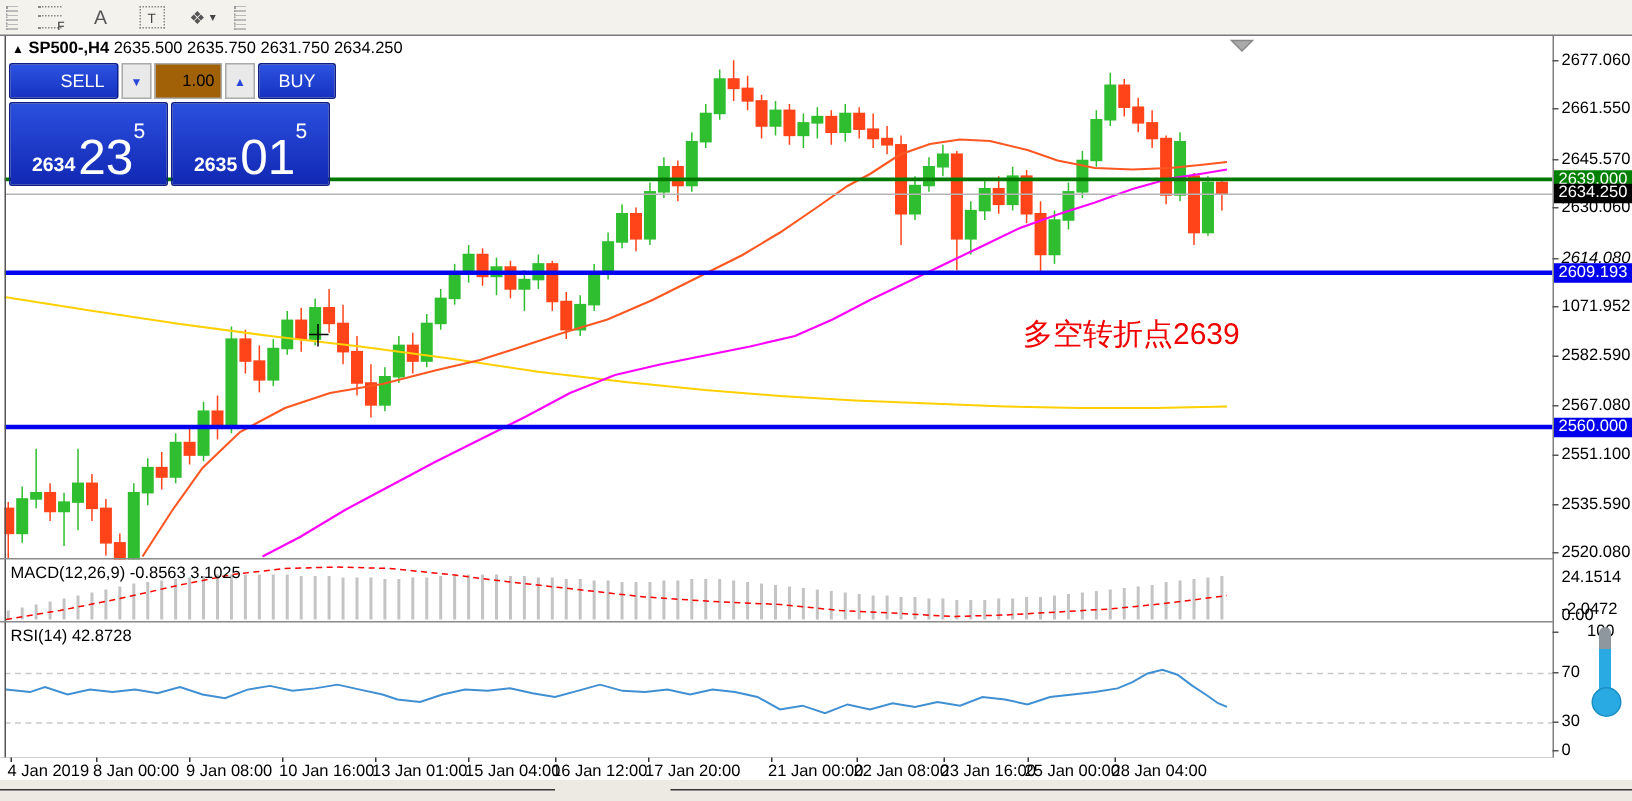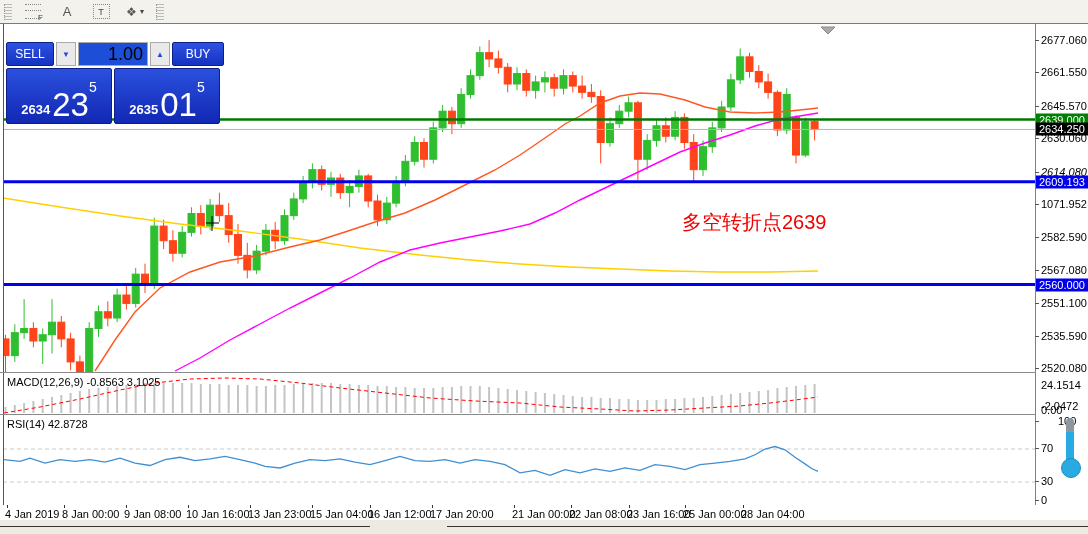--- a/index.html
+++ b/index.html
@@ -25,24 +25,24 @@
   .sep{position:absolute;left:0;width:1036px;height:1px;background:#8a8a8a;}
   svg{position:absolute;display:block;}
   .symbol-line{position:absolute;left:8px;top:2px;font-size:11px;color:#000;white-space:nowrap;}
   .symbol-line .tri{font-size:8px;margin-right:3px;}
   .symbol-line b{font-weight:bold;}
   
   .trade-panel{position:absolute;left:6px;top:18px;width:218px;}
   .tp-row1{display:flex;height:24px;gap:2px;}
   .btn-blue{background:linear-gradient(#2d53e2,#1632c0);color:#fff;border:1px solid #0d1f86;border-radius:2px;
             display:flex;align-items:center;justify-content:center;font-size:12px;}
-  .sell-btn{width:46px;}
+  .sell-btn{width:46px;padding-left:25px;}
   .buy-btn{width:50px;}
   .spin-btn{width:18px;background:#e9e9e9;border:1px solid #aaa;color:#2a48d8;font-size:8px;display:flex;align-items:center;justify-content:center;}
-  .vol-field{flex:1;border:1px solid #aaa;background:#1d4ed8;font-size:18px;display:flex;align-items:center;justify-content:flex-end;padding-right:4px;color:#000;}
+  .vol-field{flex:1;border:1px solid #aaa;background:#a16207;font-size:11px;display:flex;align-items:center;justify-content:flex-end;padding-right:4px;color:#000;}
   .tp-row2{display:flex;gap:2px;margin-top:2px;}
   .price-panel{width:106px;height:56px;background:linear-gradient(#2b50de,#1128b4);border:1px solid #0d1f86;border-radius:2px;
                color:#fff;display:flex;align-items:flex-end;justify-content:center;padding-bottom:3px;box-sizing:border-box;}
   .pp-small{font-size:13px;font-weight:bold;margin-right:2px;line-height:20px;}
   .pp-big{font-size:33px;font-weight:400;line-height:30px;}
   .pp-sup{font-size:14px;line-height:36px;vertical-align:top;align-self:flex-start;}
   
   .axlab{position:absolute;left:1041px;font-size:11px;color:#000;transform:translateY(-50%);white-space:nowrap;}
   .axtick{position:absolute;left:1035px;width:4px;height:1px;background:#555;}
   .ptag{position:absolute;left:1036px;height:13px;min-width:50px;color:#fff;font-size:11px;line-height:13px;
@@ -371,20 +371,23 @@
         <line x1="0" y1="67" x2="1032" y2="67" stroke="#c9c9c9" stroke-width="1" stroke-dasharray="4 3"></line>
         <polyline points="1,44.72500000000002 17,46.375 27,43.07499999999999 42,48.02499999999998 57,44.72500000000002 72,46.375 87,44.72500000000002 102,47.19999999999999 117,43.07499999999999 132,48.02499999999998 147,50.5 162,44.72500000000002 177,42.25 192,45.55000000000001 207,43.89999999999998 222,41.42500000000001 237,44.72500000000002 252,48.02499999999998 262,51.32499999999999 277,52.97500000000002 292,48.02499999999998 307,44.72500000000002 322,45.55000000000001 337,43.89999999999998 352,47.19999999999999 367,49.67500000000001 382,45.55000000000001 397,41.42500000000001 412,45.55000000000001 427,46.375 442,44.72500000000002 457,48.02499999999998 472,44.72500000000002 487,46.375 502,49.67500000000001 517,57.92500000000001 532,55.44999999999999 547,60.39999999999998 562,54.625 577,57.92500000000001 592,53.80000000000001 607,56.27499999999998 622,52.97500000000002 637,55.44999999999999 652,49.67500000000001 667,51.32499999999999 682,54.625 697,49.67500000000001 712,48.02499999999998 727,46.375 742,43.89999999999998 752,39.77499999999998 762,34 772,31.524999999999977 782,34.82499999999999 792,42.25 802,48.85000000000002 809,53.80000000000001 815,56.27499999999998" fill="none" stroke="#3f8fd2" stroke-width="1.3"></polyline>
       </svg>
 
     <div class="vline-left"></div>
     <div class="vline-axis"></div>
     <div class="sep" style="top:348px;"></div>
     <div class="sep" style="top:390px;"></div>
     <div class="sep" style="top:481px;background:#444;"></div>
 
+    <div class="symbol-line">
+      <span class="tri">▲</span><b>SP500-,H4</b>&nbsp;<span>2635.500 2635.750 2631.750 2634.250</span>
+    </div>
 
     <div class="trade-panel">
       <div class="tp-row1">
         <div class="btn-blue sell-btn">SELL</div>
         <div class="spin-btn">▼</div>
         <div class="vol-field">1.00</div>
         <div class="spin-btn">▲</div>
         <div class="btn-blue buy-btn">BUY</div>
       </div>
       <div class="tp-row2">
@@ -450,21 +453,21 @@
     <div class="date-axis" id="date-axis">
         <div class="dtick" style="left: 7px;"></div>
         <div class="dlab" style="left: 5px;">4 Jan 2019</div>
         <div class="dtick" style="left: 64px;"></div>
         <div class="dlab" style="left: 62px;">8 Jan 00:00</div>
         <div class="dtick" style="left: 126px;"></div>
         <div class="dlab" style="left: 124px;">9 Jan 08:00</div>
         <div class="dtick" style="left: 188px;"></div>
         <div class="dlab" style="left: 186px;">10 Jan 16:00</div>
         <div class="dtick" style="left: 250px;"></div>
-        <div class="dlab" style="left: 248px;">13 Jan 23:00</div>
+        <div class="dlab" style="left: 248px;">13 Jan 01:00</div>
         <div class="dtick" style="left: 312px;"></div>
         <div class="dlab" style="left: 310px;">15 Jan 04:00</div>
         <div class="dtick" style="left: 370px;"></div>
         <div class="dlab" style="left: 368px;">16 Jan 12:00</div>
         <div class="dtick" style="left: 432px;"></div>
         <div class="dlab" style="left: 430px;">17 Jan 20:00</div>
         <div class="dtick" style="left: 514px;"></div>
         <div class="dlab" style="left: 512px;">21 Jan 00:00</div>
         <div class="dtick" style="left: 571px;"></div>
         <div class="dlab" style="left: 569px;">22 Jan 08:00</div>

